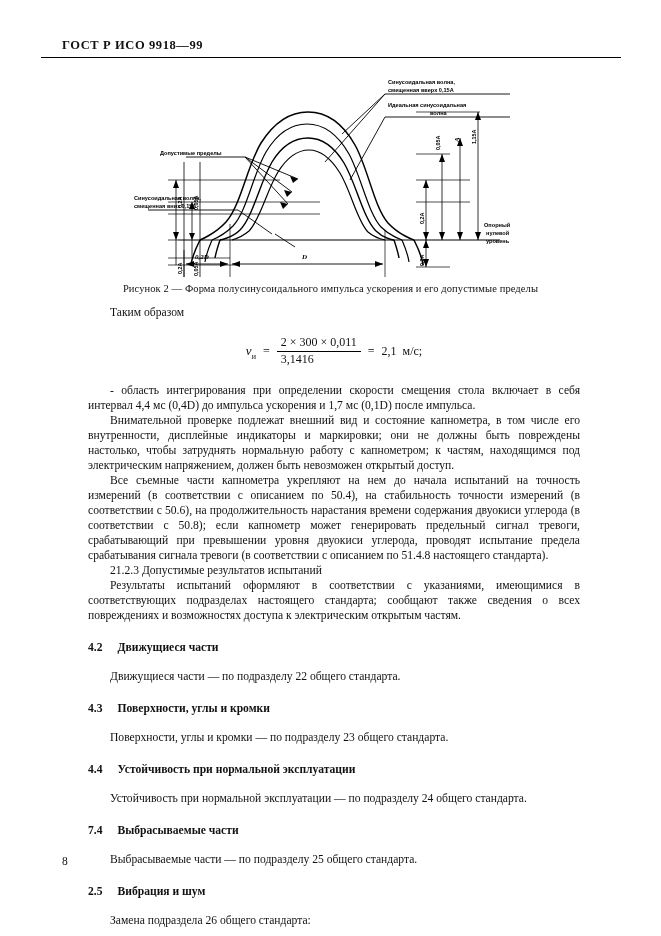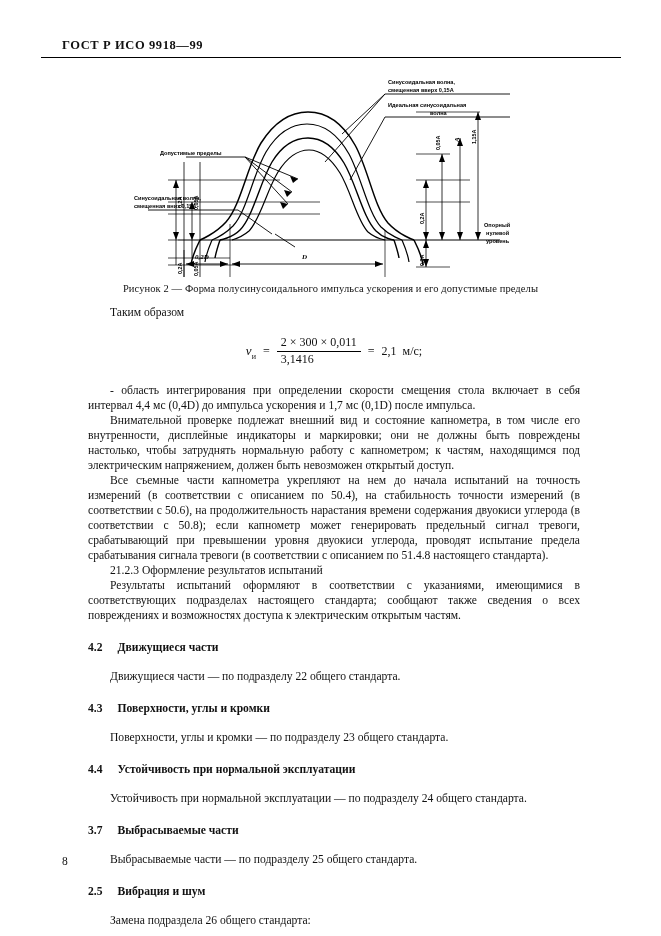--- a/index.html
+++ b/index.html
@@ -303,40 +303,40 @@
         <span class="den-part">3,1416</span>
       </span>
       <span class="eq">=</span>
       <span>2,1</span>
       <span class="units">м/с;</span>
     </div>
 
     <p>- область интегрирования при определении скорости смещения стола включает в себя интервал 4,4 мс (0,4D) до импульса ускорения и 1,7 мс (0,1D) после импульса.</p>
     <p>Внимательной проверке подлежат внешний вид и состояние капнометра, в том числе его внутренности, дисплейные индикаторы и маркировки; они не должны быть повреждены настолько, чтобы затруднять нормальную работу с капнометром; к частям, находящимся под электрическим напряжением, должен быть невозможен открытый доступ.</p>
     <p>Все съемные части капнометра укрепляют на нем до начала испытаний на точность измерений (в соответствии с описанием по 50.4), на стабильность точности измерений (в соответствии с 50.6), на продолжительность нарастания времени содержания двуокиси углерода (в соответствии с 50.8); если капнометр может генерировать предельный сигнал тревоги, срабатывающий при превышении уровня двуокиси углерода, проводят испытание предела срабатывания сигнала тревоги (в соответствии с описанием по 51.4.8 настоящего стандарта).</p>
-    <p>21.2.3  Оформление результатов испытаний</p>
+    <p>21.2.3  Допустимые результатов испытаний</p>
     <p>Результаты испытаний оформляют в соответствии с указаниями, имеющимися в соответствующих подразделах настоящего стандарта; сообщают также сведения о всех повреждениях и возможностях доступа к электрическим открытым частям.</p>
 
     <div class="spacer-lg"></div>
     <h3><span class="num">4.2</span><span>Движущиеся части</span></h3>
     <div class="spacer-md"></div>
     <p>Движущиеся части — по подразделу 22 общего стандарта.</p>
 
     <div class="spacer-lg"></div>
     <h3><span class="num">4.3</span><span>Поверхности, углы и кромки</span></h3>
     <div class="spacer-md"></div>
     <p>Поверхности, углы и кромки — по подразделу 23 общего стандарта.</p>
 
     <div class="spacer-lg"></div>
     <h3><span class="num">4.4</span><span>Устойчивость при нормальной эксплуатации</span></h3>
     <div class="spacer-md"></div>
     <p>Устойчивость при нормальной эксплуатации — по подразделу 24 общего стандарта.</p>
 
     <div class="spacer-lg"></div>
-    <h3><span class="num">3.7</span><span>Выбрасываемые части</span></h3>
+    <h3><span class="num">7.4</span><span>Выбрасываемые части</span></h3>
     <div class="spacer-md"></div>
     <p>Выбрасываемые части — по подразделу 25 общего стандарта.</p>
 
     <div class="spacer-lg"></div>
     <h3><span class="num">2.5</span><span>Вибрация и шум</span></h3>
     <div class="spacer-md"></div>
     <p>Замена подраздела 26 общего стандарта:</p>
   </div>
 
   <div class="page-number">8</div>

